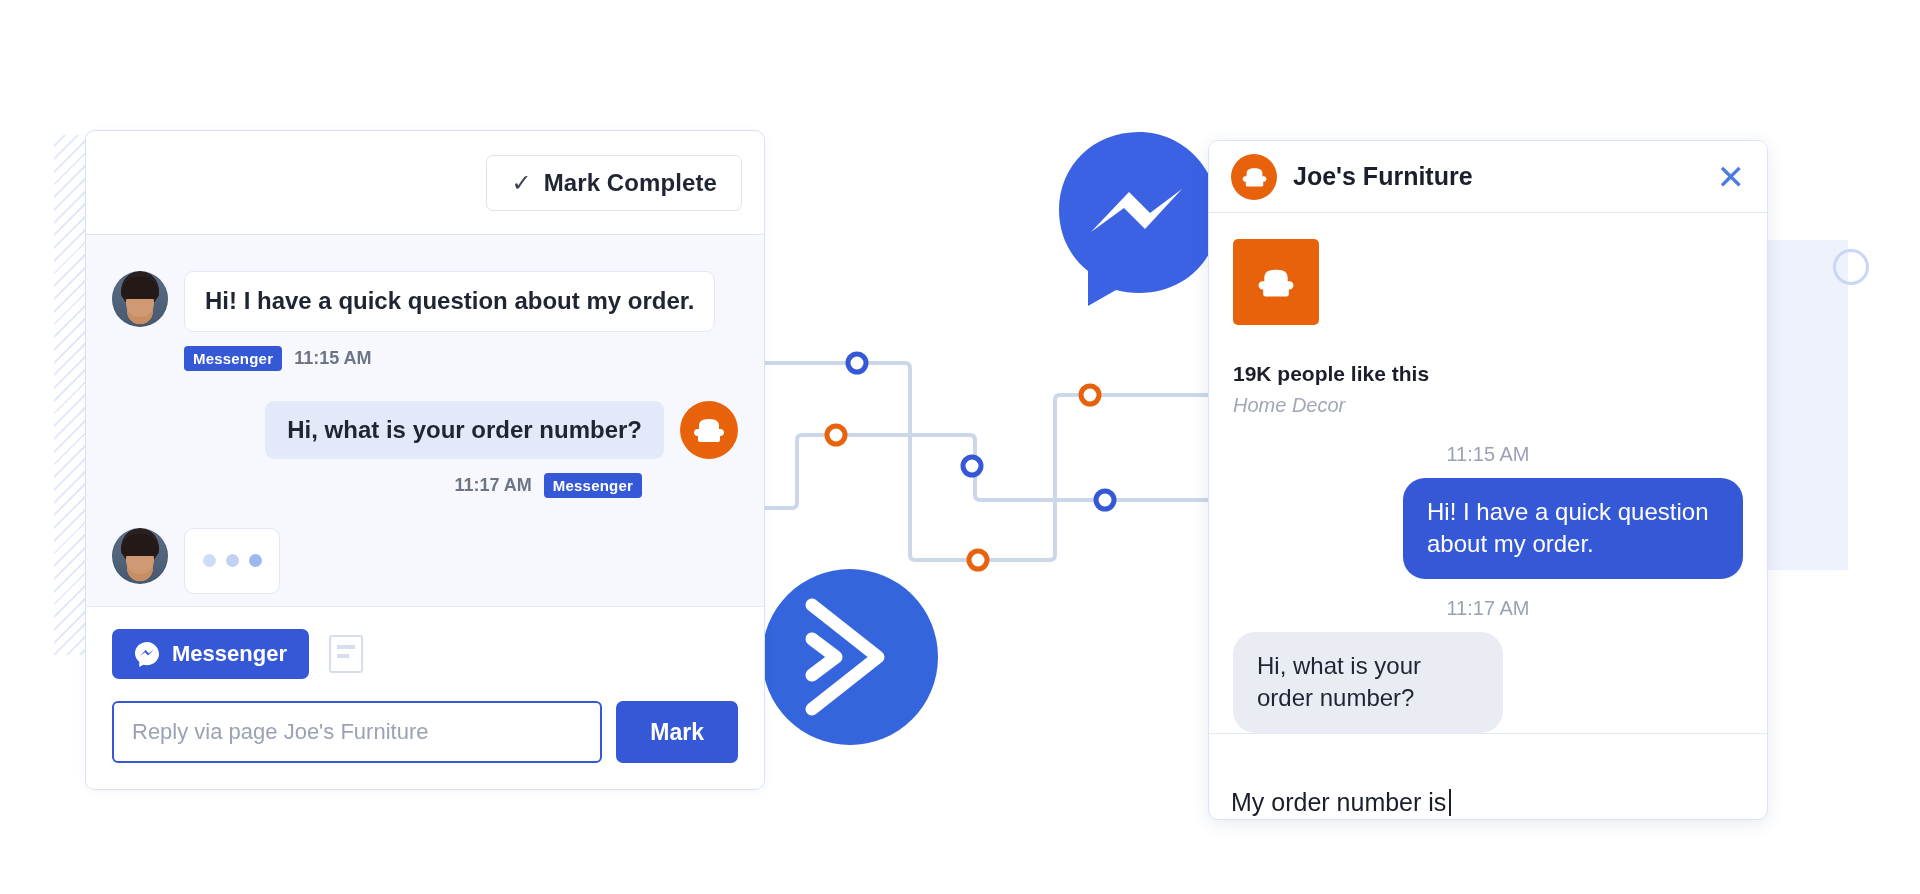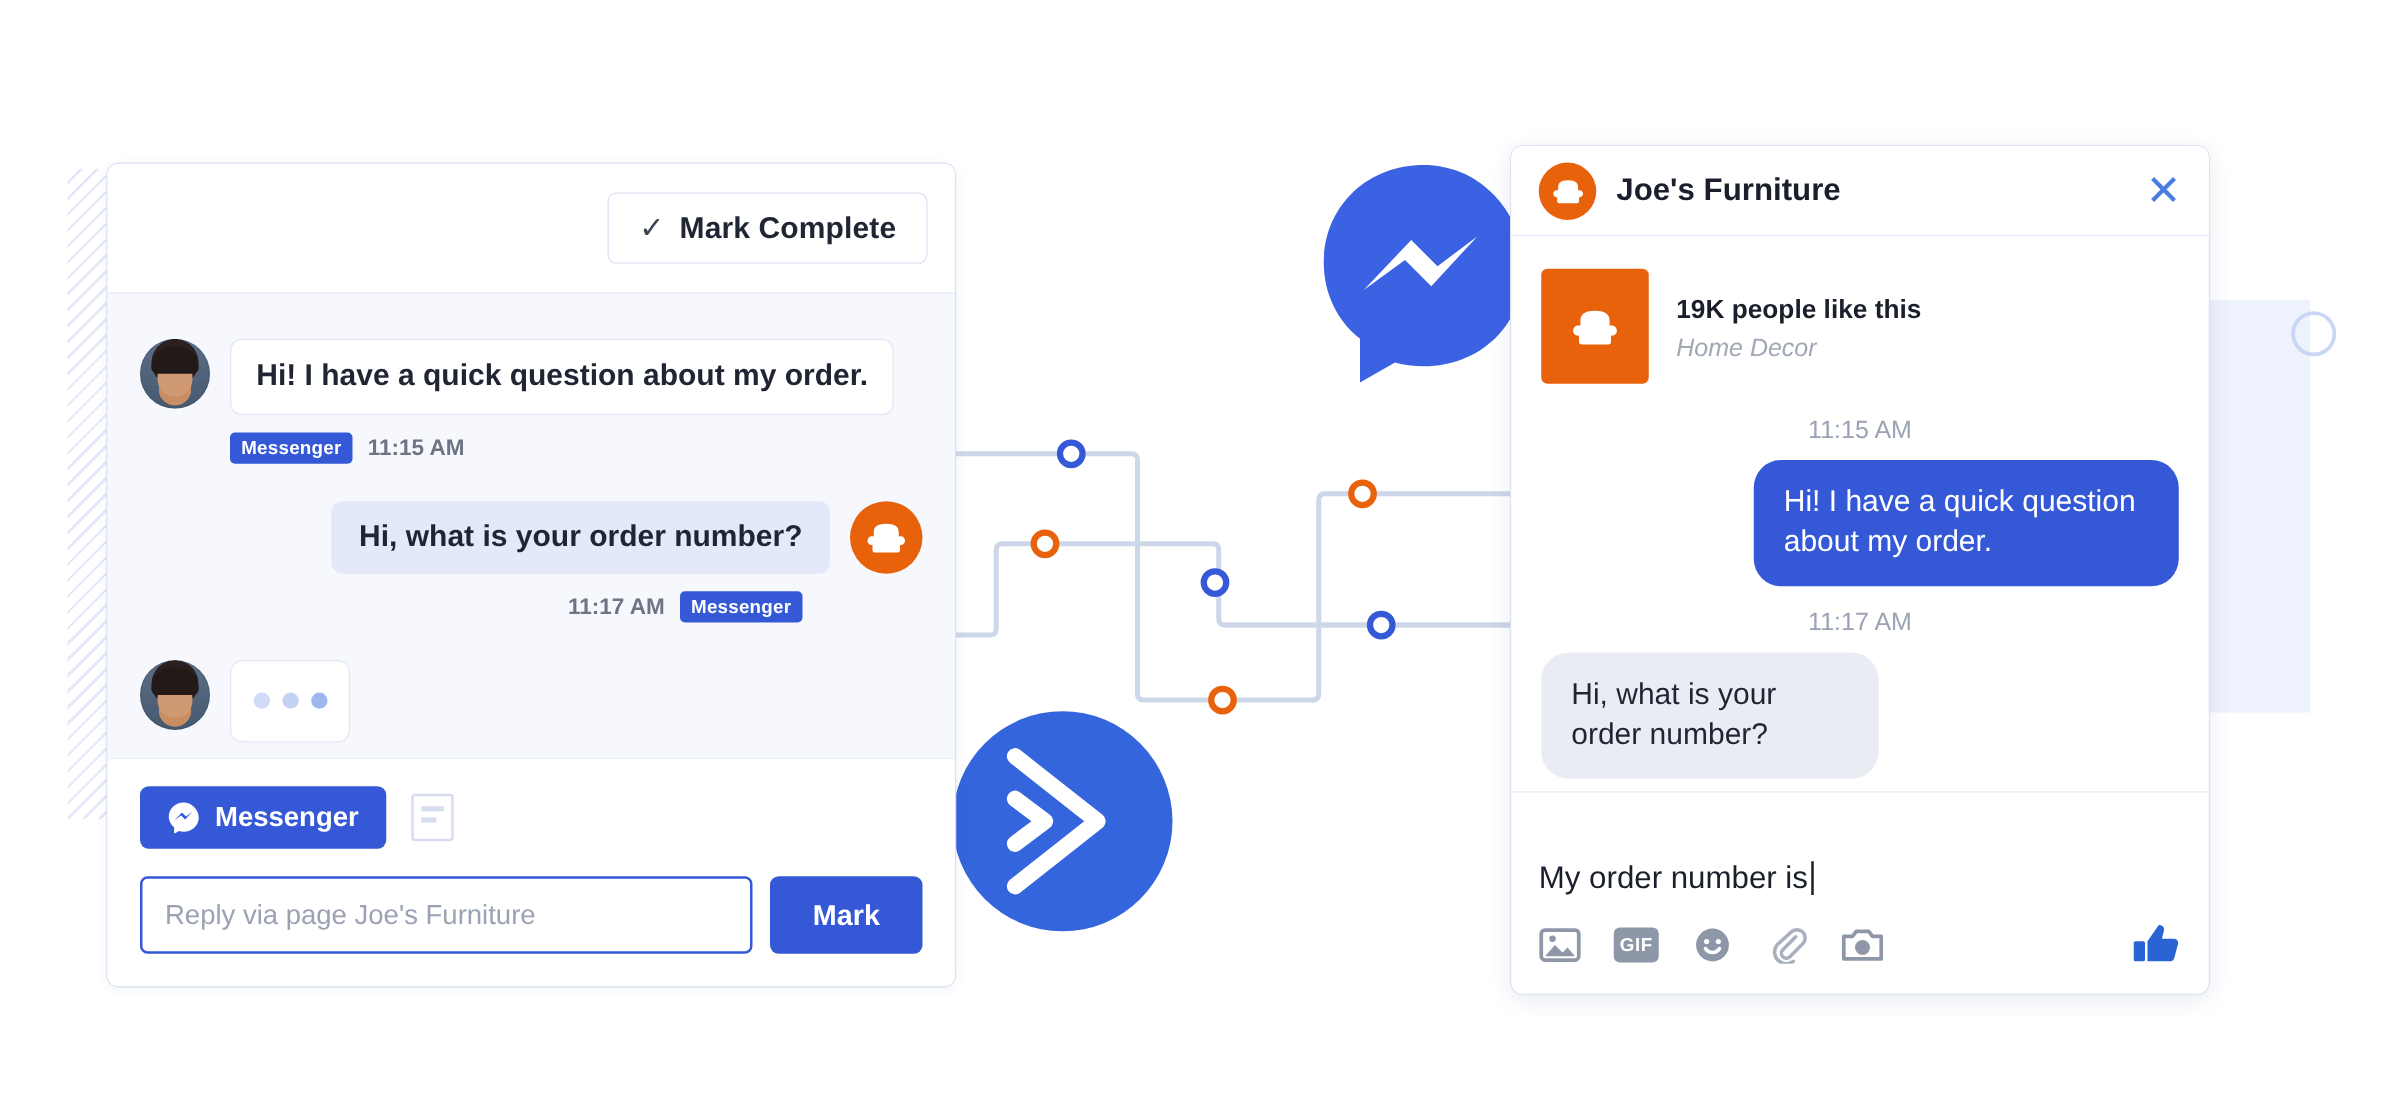--- a/index.html
+++ b/index.html
@@ -128,37 +128,37 @@
   }
   .reply-input::placeholder { color:#9aa2b3; }
   .send-btn {
     background:#3558d6; color:#fff; border:none; border-radius:7px;
     padding:0 34px; font-size:23px; font-weight:700; cursor:pointer;
     font-family:"Liberation Sans", sans-serif;
   }
 
   
   .widget {
-    position:absolute; left:1208px; top:116px; width:560px; height:680px;
+    position:absolute; left:1208px; top:140px; width:560px; height:680px;
     background:#fff; border:1px solid #dbe3f5; border-radius:10px;
     box-shadow:0 4px 18px rgba(40,60,120,.10);
     display:flex; flex-direction:column; overflow:hidden;
   }
   .w-head {
     flex:0 0 72px; display:flex; align-items:center; gap:16px;
     padding:0 22px; border-bottom:1px solid #e3e9f7; background:#fff;
   }
   .w-logo {
     width:46px; height:46px; border-radius:50%; background:#e8620c;
     display:flex; align-items:center; justify-content:center; flex:0 0 46px;
   }
   .w-title { font-size:25px; font-weight:700; color:#1a1f2b; flex:1 1 auto; }
   .w-close { font-size:34px; color:#4a7de0; line-height:1; cursor:pointer; font-weight:300; }
 
-  .w-page { display:flex; gap:22px; padding:26px 24px 8px; align-items:center; }
+  .w-page { display:flex; gap:33px; padding:26px 24px 8px; align-items:flex-start;flex-direction:column; }
   .w-page-img {
     width:86px; height:92px; background:#e8620c; border-radius:5px; flex:0 0 86px;
     display:flex; align-items:center; justify-content:center;
   }
   .w-likes { font-size:21px; font-weight:700; color:#1a1f2b; margin-top:4px; }
   .w-cat { font-size:20px; color:#a0a8b6; margin-top:8px;font-style:italic; }
 
   .w-thread { flex:1 1 auto; padding:0 24px; }
   .w-time { font-size:20px; color:#9aa2b3; text-align:center; margin:18px 0 12px; }
   .w-time.left { text-align:center; }

